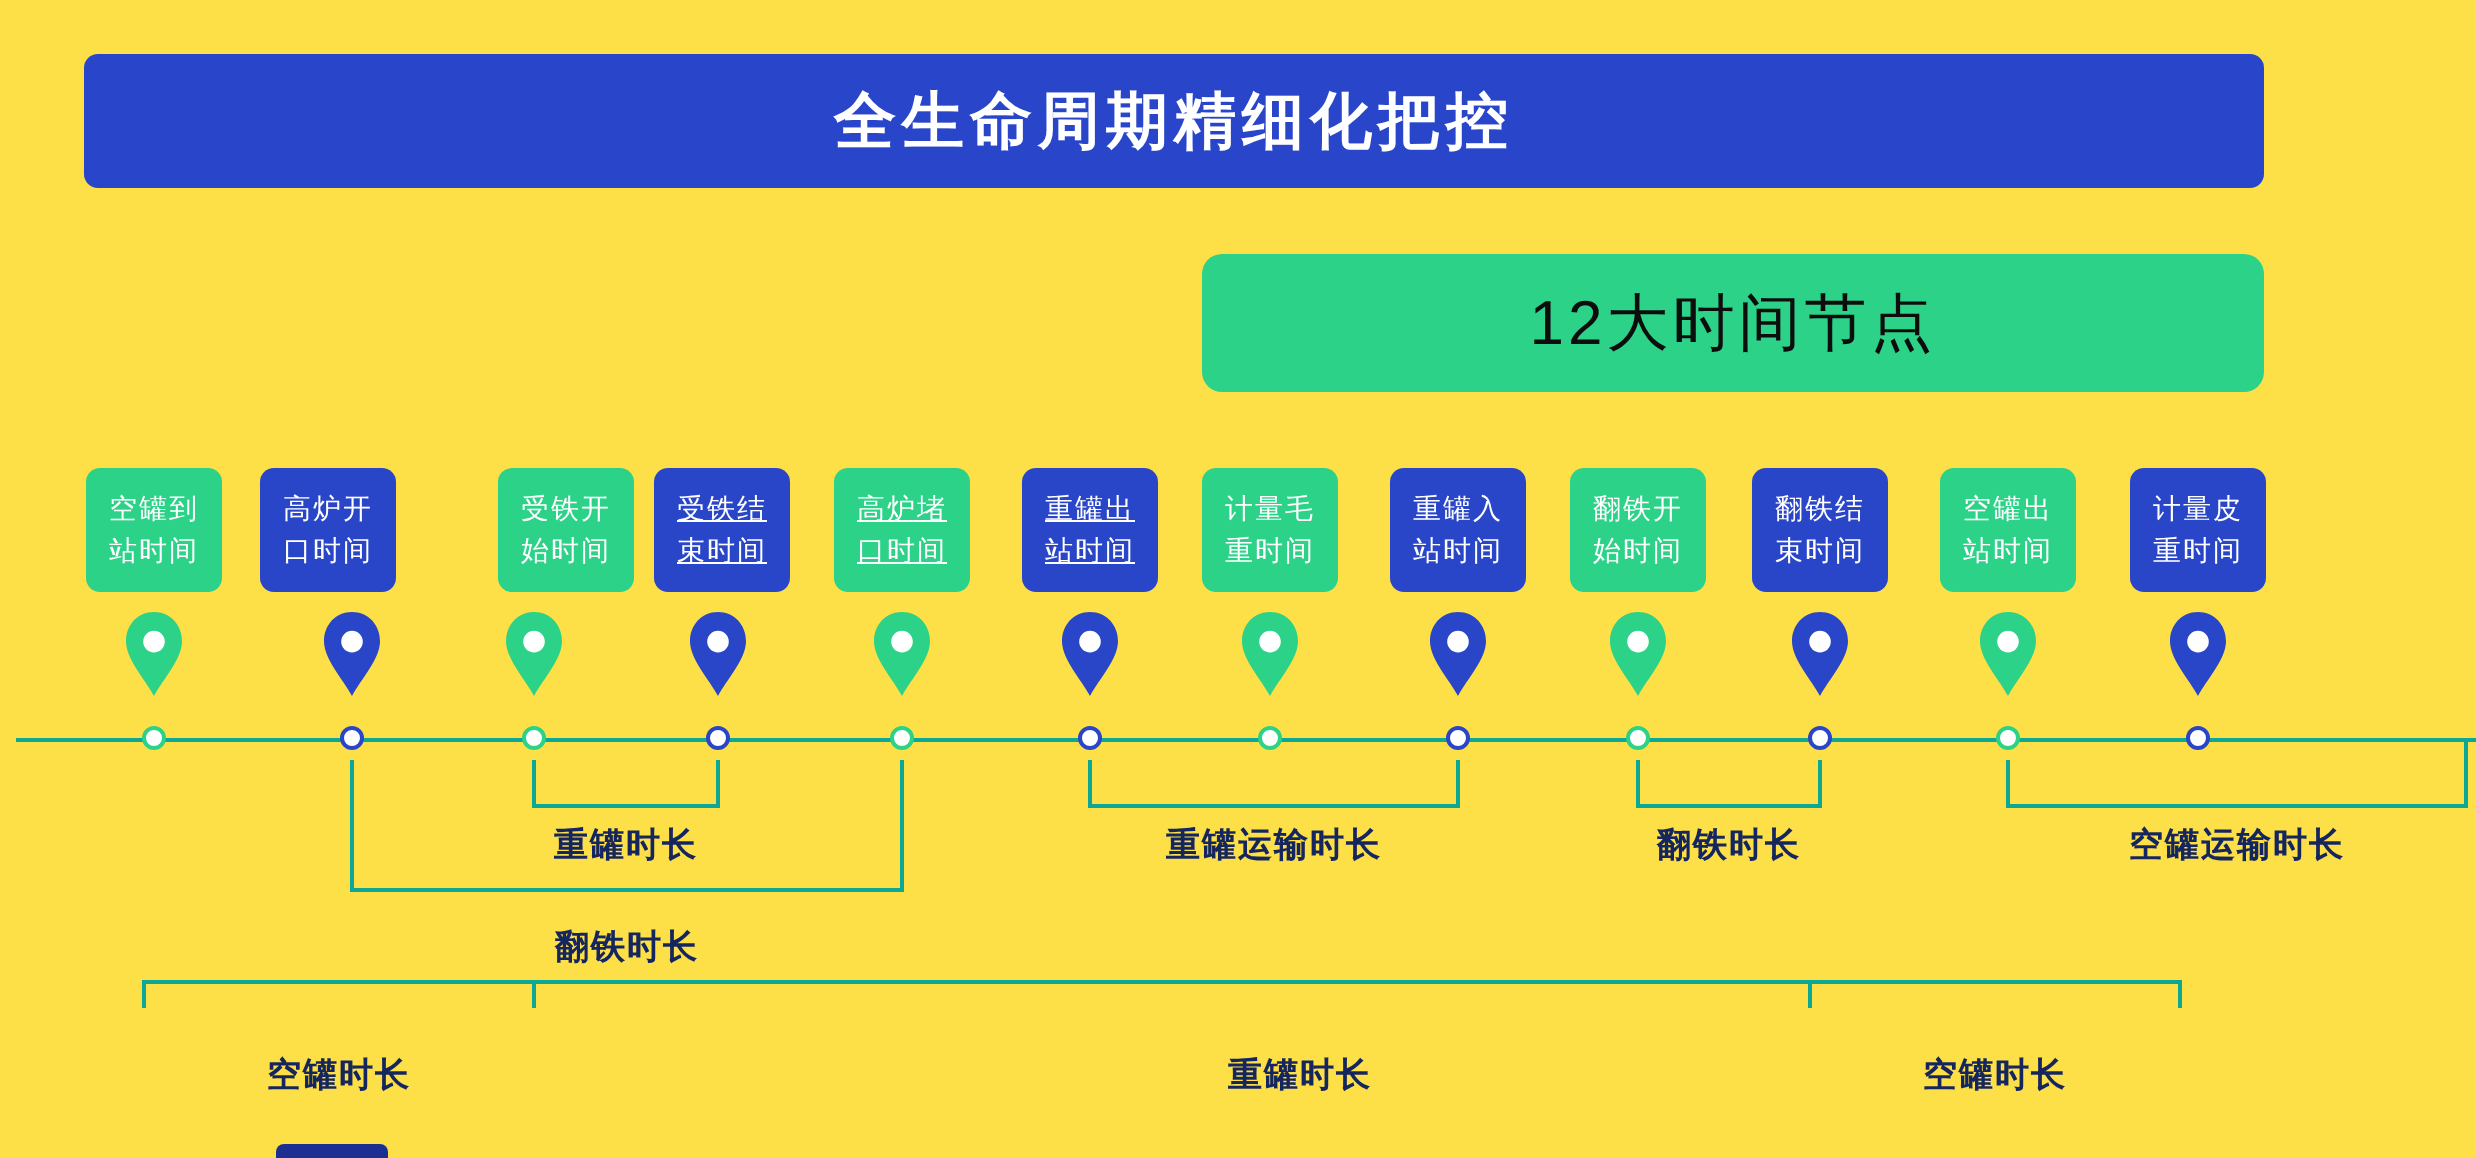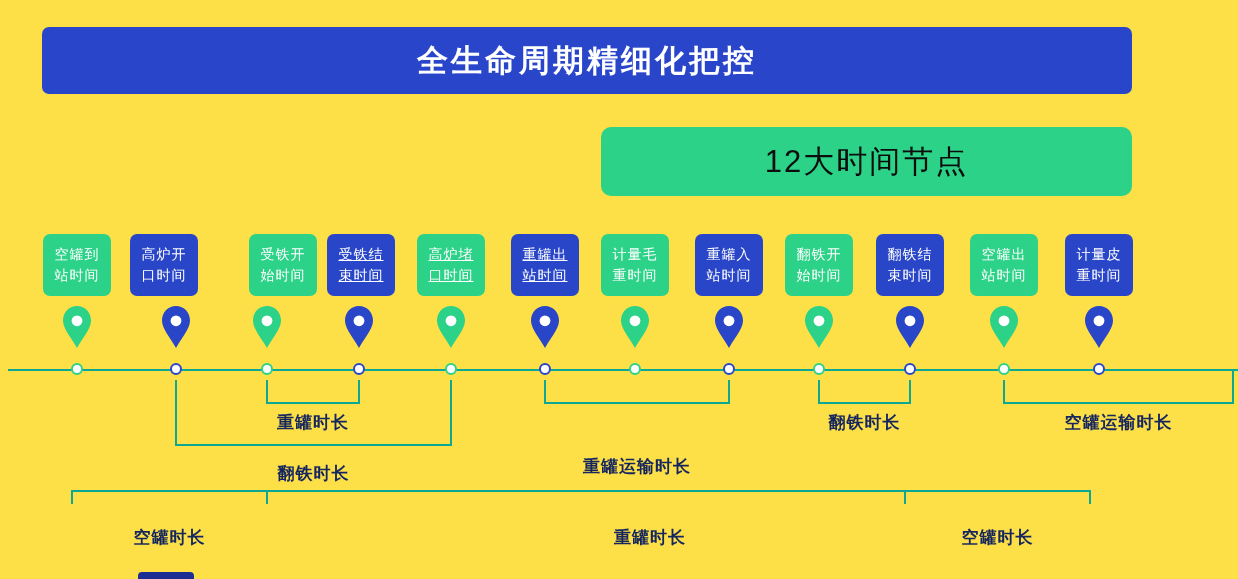--- a/index.html
+++ b/index.html
@@ -185,21 +185,21 @@
       <div class="node-dot" style="left: 1092.5px; border-color: rgb(42, 70, 200);"></div>
     </div>
   <div id="brackets">
       <div class="b-line" style="left: 266px; top: 402px; width: 94px; height: 2px; background: rgb(12, 167, 149);"></div>
       <div class="b-line" style="left: 266px; top: 380px; width: 2px; height: 22px; background: rgb(12, 167, 149);"></div>
       <div class="b-line" style="left: 358px; top: 380px; width: 2px; height: 22px; background: rgb(12, 167, 149);"></div>
       <div class="b-label" style="left: 213px; top: 411px; color: rgb(21, 38, 95);">重罐时长</div>
       <div class="b-line" style="left: 544px; top: 402px; width: 186px; height: 2px; background: rgb(12, 167, 149);"></div>
       <div class="b-line" style="left: 544px; top: 380px; width: 2px; height: 22px; background: rgb(12, 167, 149);"></div>
       <div class="b-line" style="left: 728px; top: 380px; width: 2px; height: 22px; background: rgb(12, 167, 149);"></div>
-      <div class="b-label" style="left: 537px; top: 411px; color: rgb(21, 38, 95); margin-top: 44px;">重罐运输时长</div>
+      <div class="b-label" style="left: 537px; top: 411px; color: rgb(21, 38, 95);">重罐运输时长</div>
       <div class="b-line" style="left: 818px; top: 402px; width: 93px; height: 2px; background: rgb(12, 167, 149);"></div>
       <div class="b-line" style="left: 818px; top: 380px; width: 2px; height: 22px; background: rgb(12, 167, 149);"></div>
       <div class="b-line" style="left: 909px; top: 380px; width: 2px; height: 22px; background: rgb(12, 167, 149);"></div>
       <div class="b-label" style="left: 764.5px; top: 411px; color: rgb(21, 38, 95);">翻铁时长</div>
       <div class="b-line" style="left: 1003px; top: 402px; width: 231px; height: 2px; background: rgb(12, 167, 149);"></div>
       <div class="b-line" style="left: 1003px; top: 380px; width: 2px; height: 22px; background: rgb(12, 167, 149);"></div>
       <div class="b-line" style="left: 1232px; top: 371px; width: 2px; height: 31px; background: rgb(12, 167, 149);"></div>
       <div class="b-label" style="left: 1018.5px; top: 411px; color: rgb(21, 38, 95);">空罐运输时长</div>
       <div class="b-line" style="left: 175px; top: 444px; width: 277px; height: 2px; background: rgb(12, 167, 149);"></div>
       <div class="b-line" style="left: 175px; top: 380px; width: 2px; height: 64px; background: rgb(12, 167, 149);"></div>

